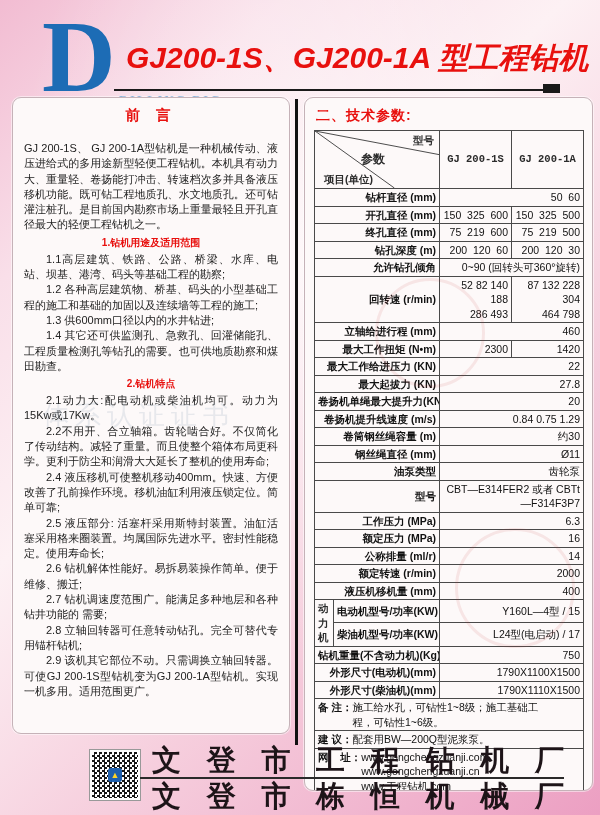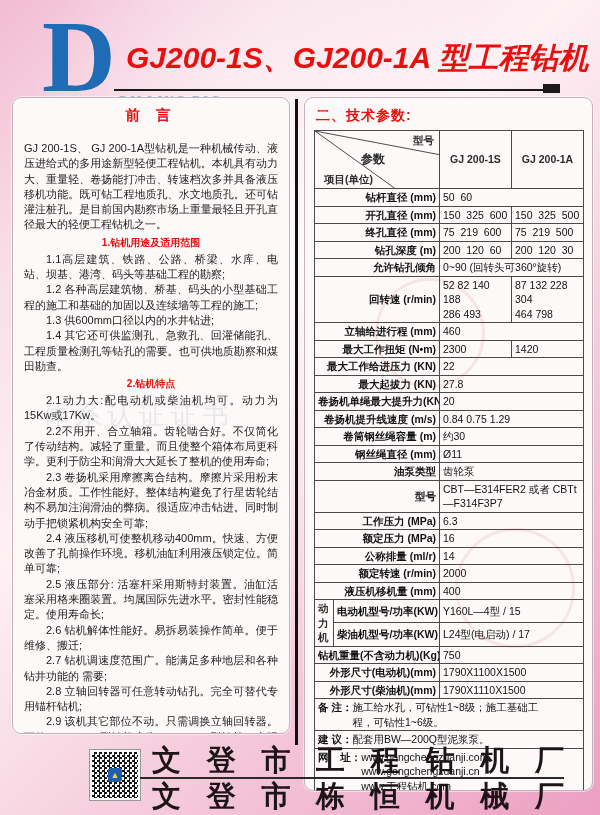--- a/index.html
+++ b/index.html
@@ -60,32 +60,32 @@
   .body-text p { font-size:11px; line-height:15.3px; text-align:justify; color:#222; }
   .body-text p.indent { text-indent:2em; }
   .sec-head { color:#e8100e; font-weight:bold; font-size:10px; line-height:18px; margin-top:1px;text-align:center; }
 
   
   .spec-title { color:#e8100e; font-weight:bold; font-size:14px; margin:2px 0 5px 2px; letter-spacing:1px; }
   table.spec { width:100%; border-collapse:collapse; table-layout:fixed; }
   table.spec td { border:1px solid #4a4a4a; font-size:10.5px; line-height:14.5px; padding:1px 3px; vertical-align:middle; }
   col.c0 { width:19px; } col.c1 { width:106px; } col.c2 { width:72px; } col.c3 { width:72px; }
   td.label-cell { text-align:right; color:#111; font-weight:600; padding-left:4px; white-space:nowrap; overflow:hidden; }
-  td.val-cell { text-align:left; white-space:pre-wrap; color:#111; }
+  td.val-cell { text-align:right; white-space:pre-wrap; color:#111; }
   td.group-cell { font-weight:600; font-size:10.5px; line-height:12px; word-break:break-all; padding:1px 2px; }
   td.note-cell { text-align:left; padding:2px 3px; color:#111; }
   .note-label { font-weight:600; display:inline-block; vertical-align:top; white-space:pre; }
   .note-text { display:inline-block; vertical-align:top; white-space:pre-wrap; max-width:200px; }
   
   td.corner-cell { position:relative; height:58px; padding:0; }
   .corner-svg { position:absolute; inset:0; width:100%; height:100%; }
   .corner-top { position:absolute; right:5px; top:2px; font-size:10.5px; font-weight:600; }
   .corner-mid { position:absolute; left:46px; top:21px; font-size:12px; font-weight:600; }
   .corner-bot { position:absolute; left:9px; bottom:2px; font-size:10.5px; font-weight:600; }
-  td.model-cell { text-align:center; font-weight:600; font-size:11.5px; }
+  td.model-cell { text-align:center; font-weight:600; font-size:11.5px;font-family:Liberation Mono, monospace; }
 
   
   .footer { position:absolute; left:0; top:742px; width:600px; height:73px; }
   .qr {
     position:absolute; left:90px; top:8px; width:50px; height:50px;
     background:repeating-conic-gradient(#161616 0% 25%, #fff 0% 50%);
     background-size:5px 5px; border:2px solid #fff; outline:1px solid #999;
   }
   .qr-logo {
     position:absolute; left:16px; top:16px; width:14px; height:14px;
@@ -121,21 +121,20 @@
     <div id="sec1-items">
         <p class="indent">1.1高层建筑、铁路、公路、桥梁、水库、电站、坝基、港湾、码头等基础工程的勘察;</p>
         <p class="indent">1.2 各种高层建筑物、桥基、码头的小型基础工程的施工和基础的加固以及连续墙等工程的施工;</p>
         <p class="indent">1.3 供600mm口径以内的水井钻进;</p>
         <p class="indent">1.4 其它还可供监测孔、急救孔、回灌储能孔、工程质量检测孔等钻孔的需要。也可供地质勘察和煤田勘查。</p>
       </div>
     <div class="sec-head">2.钻机特点</div>
     <div id="sec2-items">
         <p class="indent">2.1动力大:配电动机或柴油机均可。动力为15Kw或17Kw。</p>
         <p class="indent">2.2不用开、合立轴箱。齿轮啮合好。不仅简化了传动结构。减轻了重量。而且使整个箱体布局更科学。更利于防尘和润滑大大延长了整机的使用寿命;</p>
-        <p class="indent">2.3 卷扬机采用摩擦离合结构。摩擦片采用粉末冶金材质。工作性能好。整体结构避免了行星齿轮结构不易加注润滑油的弊病。很适应冲击钻进。同时制动手把锁紧机构安全可靠;</p>
         <p class="indent">2.4 液压移机可使整机移动400mm。快速、方便改善了孔前操作环境。移机油缸利用液压锁定位。简单可靠;</p>
         <p class="indent">2.5 液压部分: 活塞杆采用斯特封装置。油缸活塞采用格来圈装置。均属国际先进水平。密封性能稳定。使用寿命长;</p>
         <p class="indent">2.6 钻机解体性能好。易拆易装操作简单。便于维修、搬迁;</p>
         <p class="indent">2.7 钻机调速度范围广。能满足多种地层和各种钻井功能的 需要;</p>
         <p class="indent">2.8 立轴回转器可任意转动钻孔。完全可替代专用锚杆钻机;</p>
         <p class="indent">2.9 该机其它部位不动。只需调换立轴回转器。可使GJ 200-1S型钻机变为GJ 200-1A型钻机。实现一机多用。适用范围更广。</p>
       </div>
   </div>
 </div>
 

